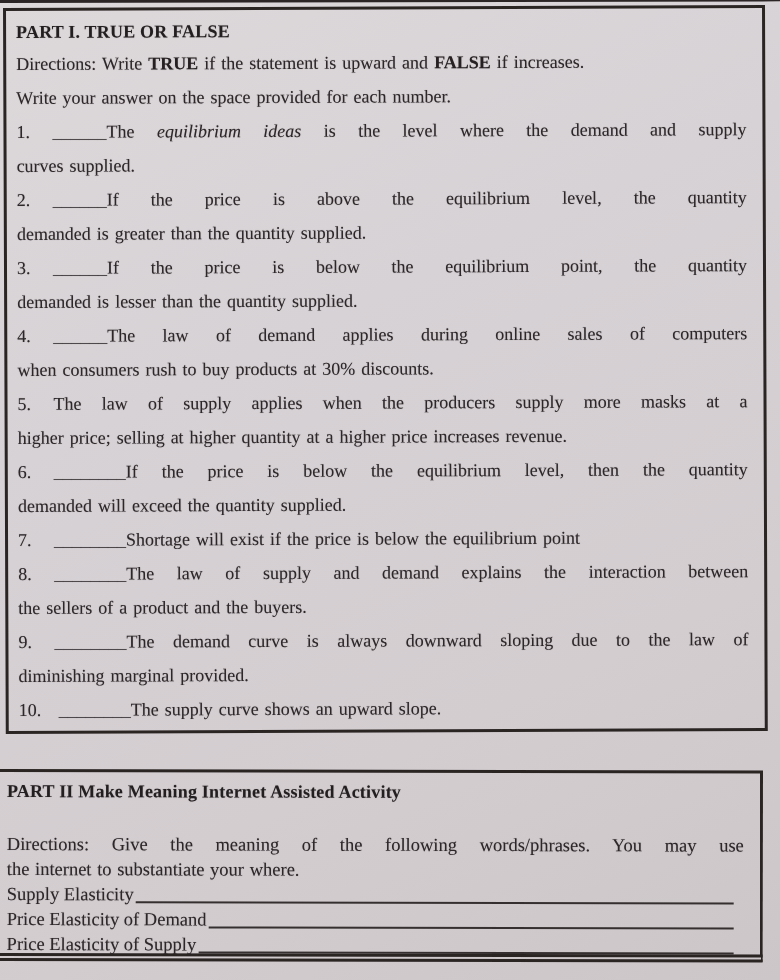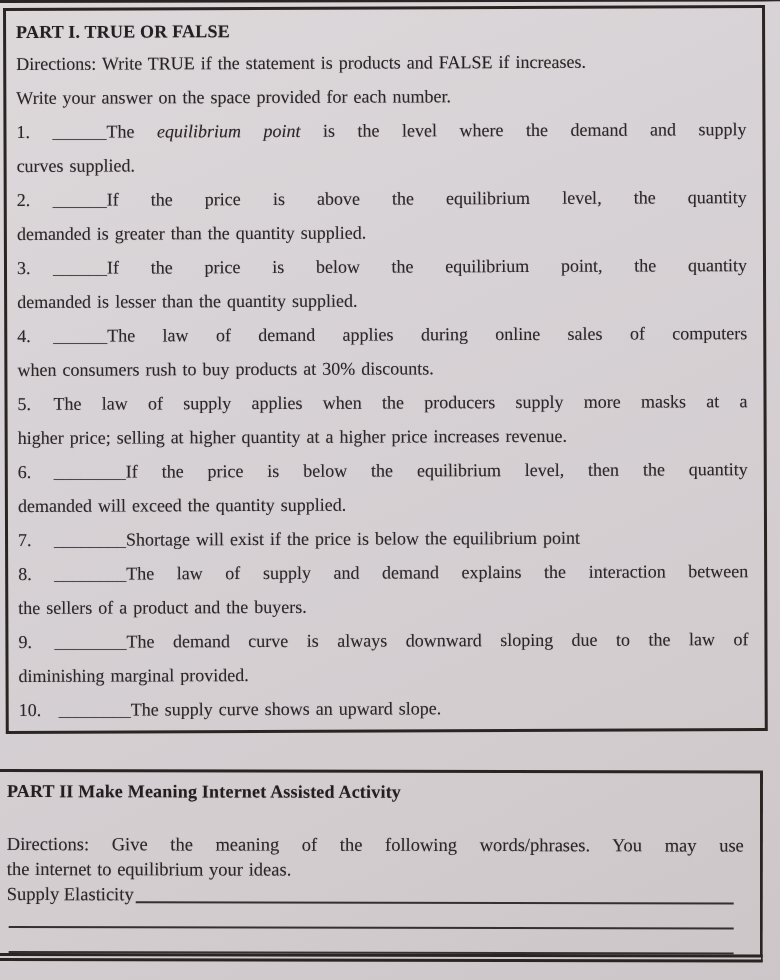--- a/index.html
+++ b/index.html
@@ -39,44 +39,44 @@
     font-size:18px;line-height:34px;margin:0;
     text-align:justify;text-align-last:left;
     word-spacing:1.5px;white-space:normal;
   }
   .ln.stretch{text-align-last:justify;}
   .part2-box .ln{font-size:18.5px;line-height:25px;word-spacing:1px;}
   .part2-directions{margin-top:28px;}
   .num{display:inline-block;width:36px;}
   .num.wide{width:40px;font-family:Liberation Serif, serif;}
   em{font-style:italic;}
-  strong{font-weight:normal;color:#262022;margin-top:36px;}
+  strong{font-weight:bold;color:#262022;margin-top:36px;}
   .field-row{
     display:flex;align-items:baseline;
     font-size:18.5px;line-height:25px;height:25px;
   }
   .answer-line{
     flex:1;border-bottom:2px solid #35302f;
     margin:0 10px 4px 2px;height:1px;align-self:flex-end;
   }
 </style>
 </head>
 <body>
 
 <div class="page-top-edge"></div>
 
 <section class="box part1-box">
   <h1 class="section-title">PART I. TRUE OR FALSE</h1>
   <div>
-      <p class="ln"><span>Directions: Write </span><strong>TRUE</strong><span> if the statement is products and </span><strong>FALSE</strong><span> if increases.</span></p>
+      <p class="ln"><span>Directions: Write </span><strong>TRUE</strong><span> if the statement is upward and </span><strong>FALSE</strong><span> if increases.</span></p>
       <p class="ln"><span>Write your answer on the space provided for each number.</span></p>
     </div>
   <div>
       <div>
-        <p class="ln stretch"><span class="num">1.</span><span>______</span><span>The </span><em>equilibrium point</em><span> is the level where the demand and supply</span></p>
+        <p class="ln stretch"><span class="num">1.</span><span>______</span><span>The </span><em>equilibrium ideas</em><span> is the level where the demand and supply</span></p>
         <p class="ln"><span>curves supplied.</span></p>
       </div>
       <div>
         <p class="ln stretch"><span class="num">2.</span><span>______</span><span>If the price is above the equilibrium level, the quantity</span></p>
         <p class="ln"><span>demanded is greater than the quantity supplied.</span></p>
       </div>
       <div>
         <p class="ln stretch"><span class="num">3.</span><span>______</span><span>If the price is below the equilibrium point, the quantity</span></p>
         <p class="ln"><span>demanded is lesser than the quantity supplied.</span></p>
       </div>
@@ -106,27 +106,29 @@
       <div>
         <p class="ln"><span class="num wide">10.</span><span>________</span><span>The supply curve shows an upward slope.</span></p>
       </div>
     </div>
 </section>
 
 <section class="box part2-box">
   <h1 class="section-title">PART II Make Meaning Internet Assisted Activity</h1>
   <div class="part2-directions">
       <p class="ln stretch"><span>Directions: Give the meaning of the following words/phrases. You may use</span></p>
-      <p class="ln"><span>the internet to equilibrium your ideas.</span></p>
+      <p class="ln"><span>the internet to substantiate your where.</span></p>
     </div>
   <div>
       <div class="field-row">
         <span>Supply Elasticity</span>
         <span class="answer-line"></span>
       </div>
       <div class="field-row">
+        <span>Price Elasticity of Demand</span>
         <span class="answer-line"></span>
       </div>
       <div class="field-row">
+        <span>Price Elasticity of Supply</span>
         <span class="answer-line"></span>
       </div>
     </div>
 </section>
 
 </body></html>

